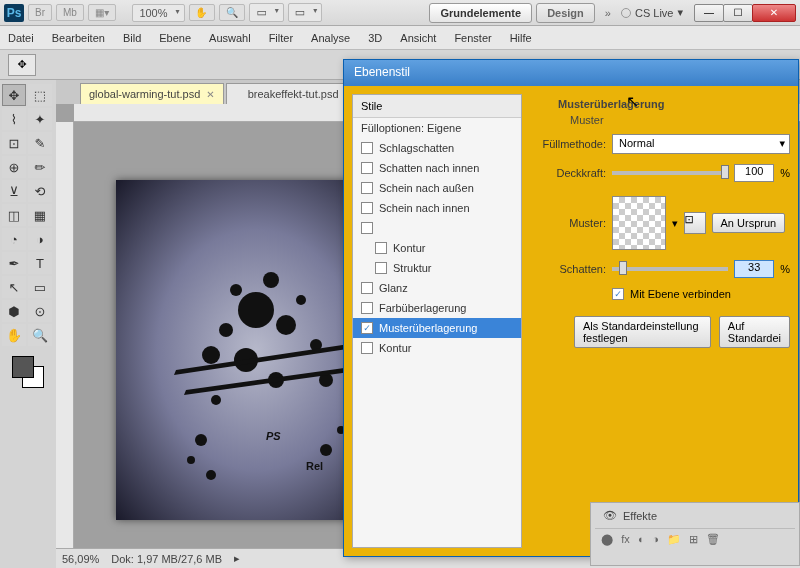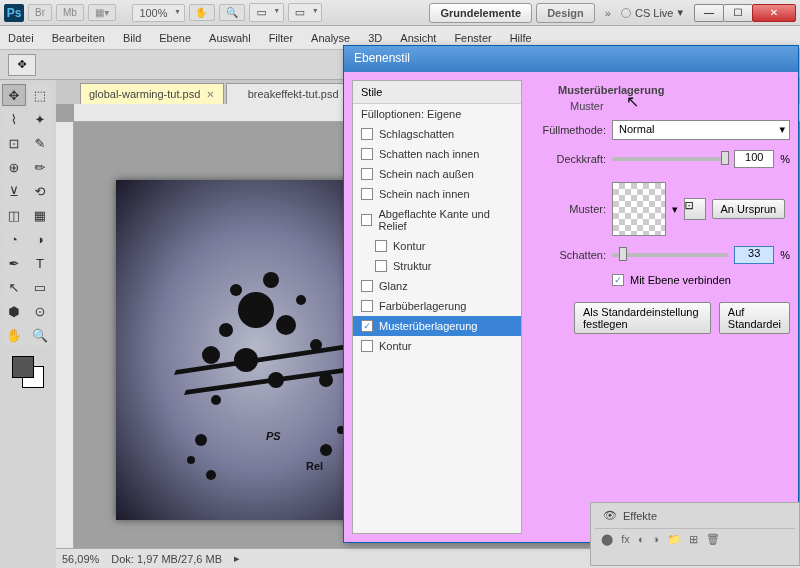--- a/index.html
+++ b/index.html
@@ -34,21 +34,21 @@
 .canvas-area { flex: 1; background: #a0a0a0; position: relative; }
 .tabs { height: 24px; background: #c8c8c8; display: flex; align-items: flex-end; padding-left: 24px; }
 .tab { padding: 4px 8px; background: #fef9c3; border: 1px solid #999; border-bottom: none; margin-right: 2px; color: #444; display: flex; align-items: center; gap: 6px; }
 .tab.active { background: #e8e8e8; padding-left: 21px; }
 .tab-x { color: #888; font-size: 10px; }
 .ruler-h { position: absolute; top: 24px; left: 18px; right: 0; height: 18px; background: #e8e8e8; border-bottom: 1px solid #aaa; }
 .ruler-v { position: absolute; top: 42px; left: 0; width: 18px; bottom: 18px; background: #e8e8e8; border-right: 1px solid #aaa; }
 .canvas { position: absolute; top: 100px; left: 60px; width: 280px; height: 340px; background: radial-gradient(ellipse at center, #b6b8ca 0%, #787a9a 50%, #1a1a2a 100%); box-shadow: 0 0 8px rgba(0,0,0,0.5); overflow: hidden; }
 .splat { position: absolute; width: 100%; height: 100%; }
 .statusbar { position: absolute; bottom: 0; left: 0; right: 0; height: 20px; background: #e0e0e0; border-top: 1px solid #aaa; display: flex; align-items: center; padding: 0 6px; gap: 12px; color: #444; }
-.dialog { position: absolute; top: 45px; left: 343px; width: 456px; height: 498px; background: #f0abfc; border: 1px solid #0a5fb0; box-shadow: 2px 2px 8px rgba(0,0,0,0.3); }
+.dialog { position: absolute; top: 59px; left: 343px; width: 456px; height: 498px; background: #eab308; border: 1px solid #0a5fb0; box-shadow: 2px 2px 8px rgba(0,0,0,0.3); }
 .dlg-title { height: 26px; background: linear-gradient(#5fa0e0, #3a7fc8); color: #fff; padding: 5px 10px; font-size: 12px; }
 .dlg-body { display: flex; height: calc(100% - 26px); padding: 8px; gap: 8px; }
 .style-list { width: 170px; border: 1px solid #aaa; background: #f5f5f5; }
 .style-head { padding: 5px 8px; border-bottom: 1px solid #ccc; background: #ebebeb; }
 .style-item { padding: 4px 8px; display: flex; align-items: center; gap: 6px; color: #333; }
 .style-item.sub { padding-left: 22px; }
 .style-item.sel { background: #3a84d8; color: #fff; }
 .chk { width: 12px; height: 12px; border: 1px solid #888; background: #fff; display: inline-flex; align-items: center; justify-content: center; font-size: 9px; color: #3a7fc8; }
 .dlg-right { flex: 1; padding: 4px 0 0 8px; }
 .fieldset-label { font-weight: bold; color: #444; margin-bottom: 2px; font-size: 11px; padding-left: 20px; }
@@ -233,21 +233,20 @@
       <div class="style-item">
           <span class="chk"></span>
           <span>Schein nach außen</span>
         </div>
       <div class="style-item">
           <span class="chk"></span>
           <span>Schein nach innen</span>
         </div>
       <div class="style-item">
           <span class="chk"></span>
-          <span>Abgeflachte Kante und Relief</span>
         </div>
       <div class="style-item sub">
           <span class="chk"></span>
           <span>Kontur</span>
         </div>
       <div class="style-item sub">
           <span class="chk"></span>
           <span>Struktur</span>
         </div>
       <div class="style-item">

